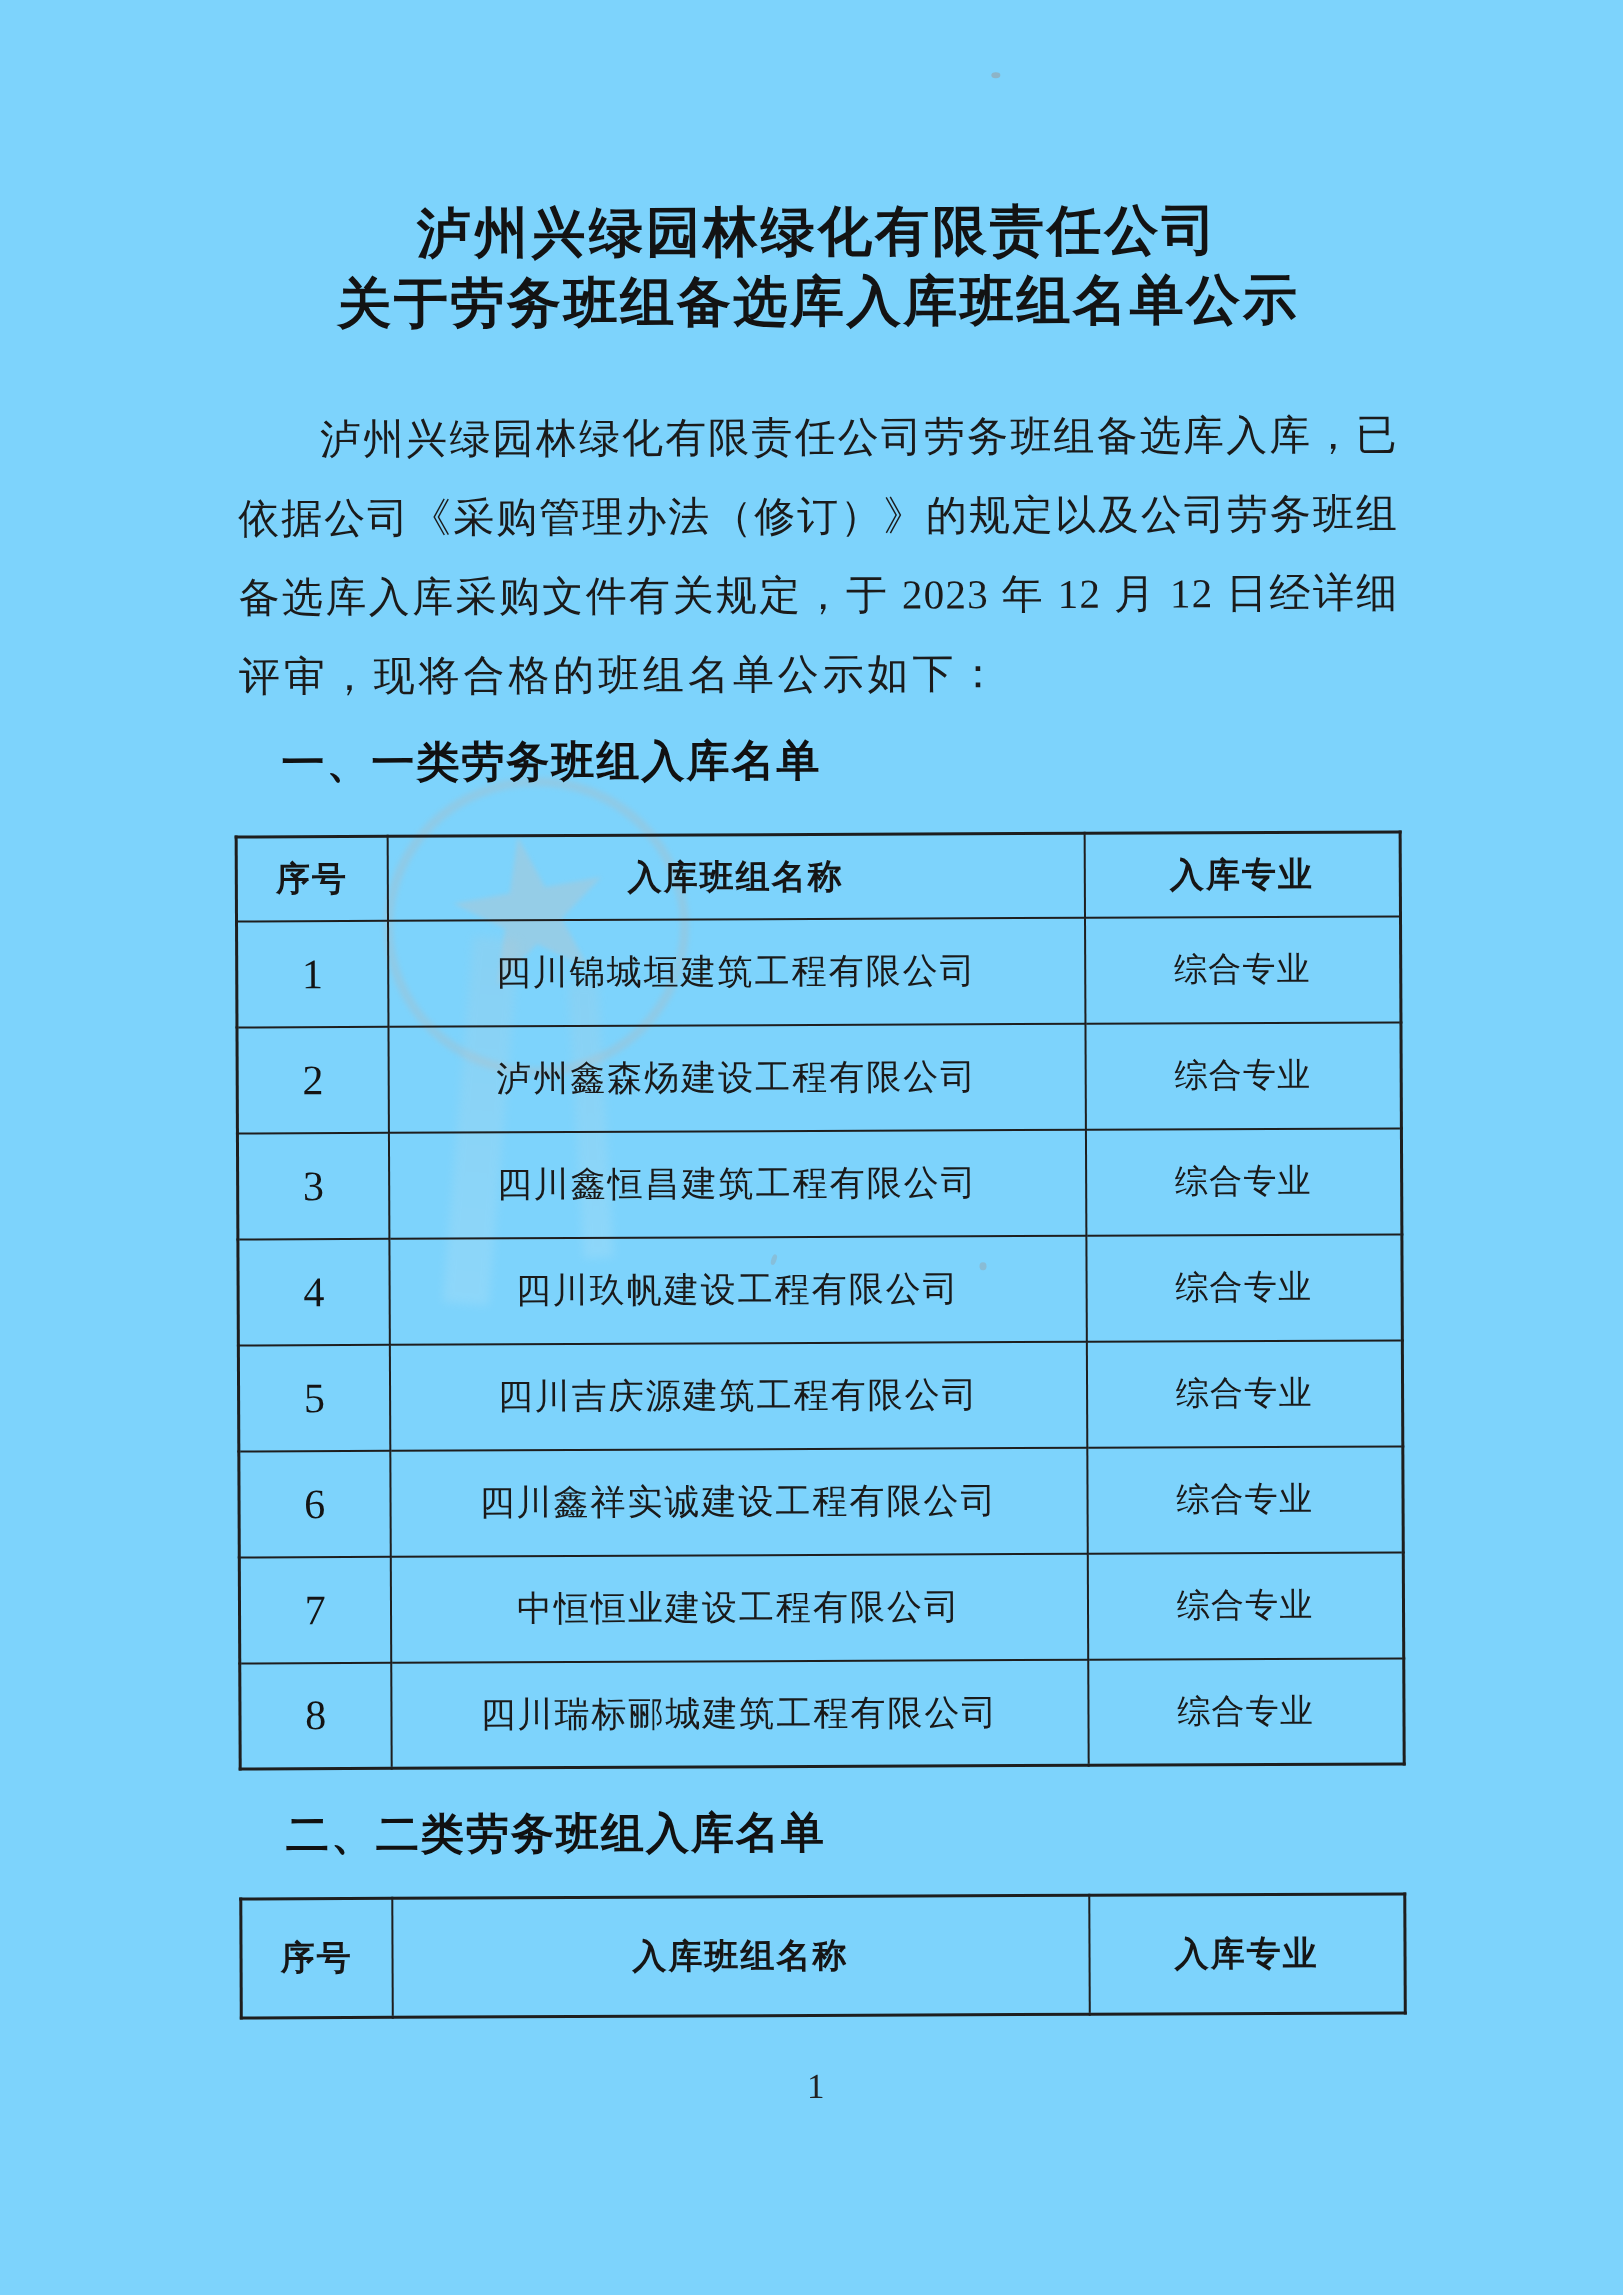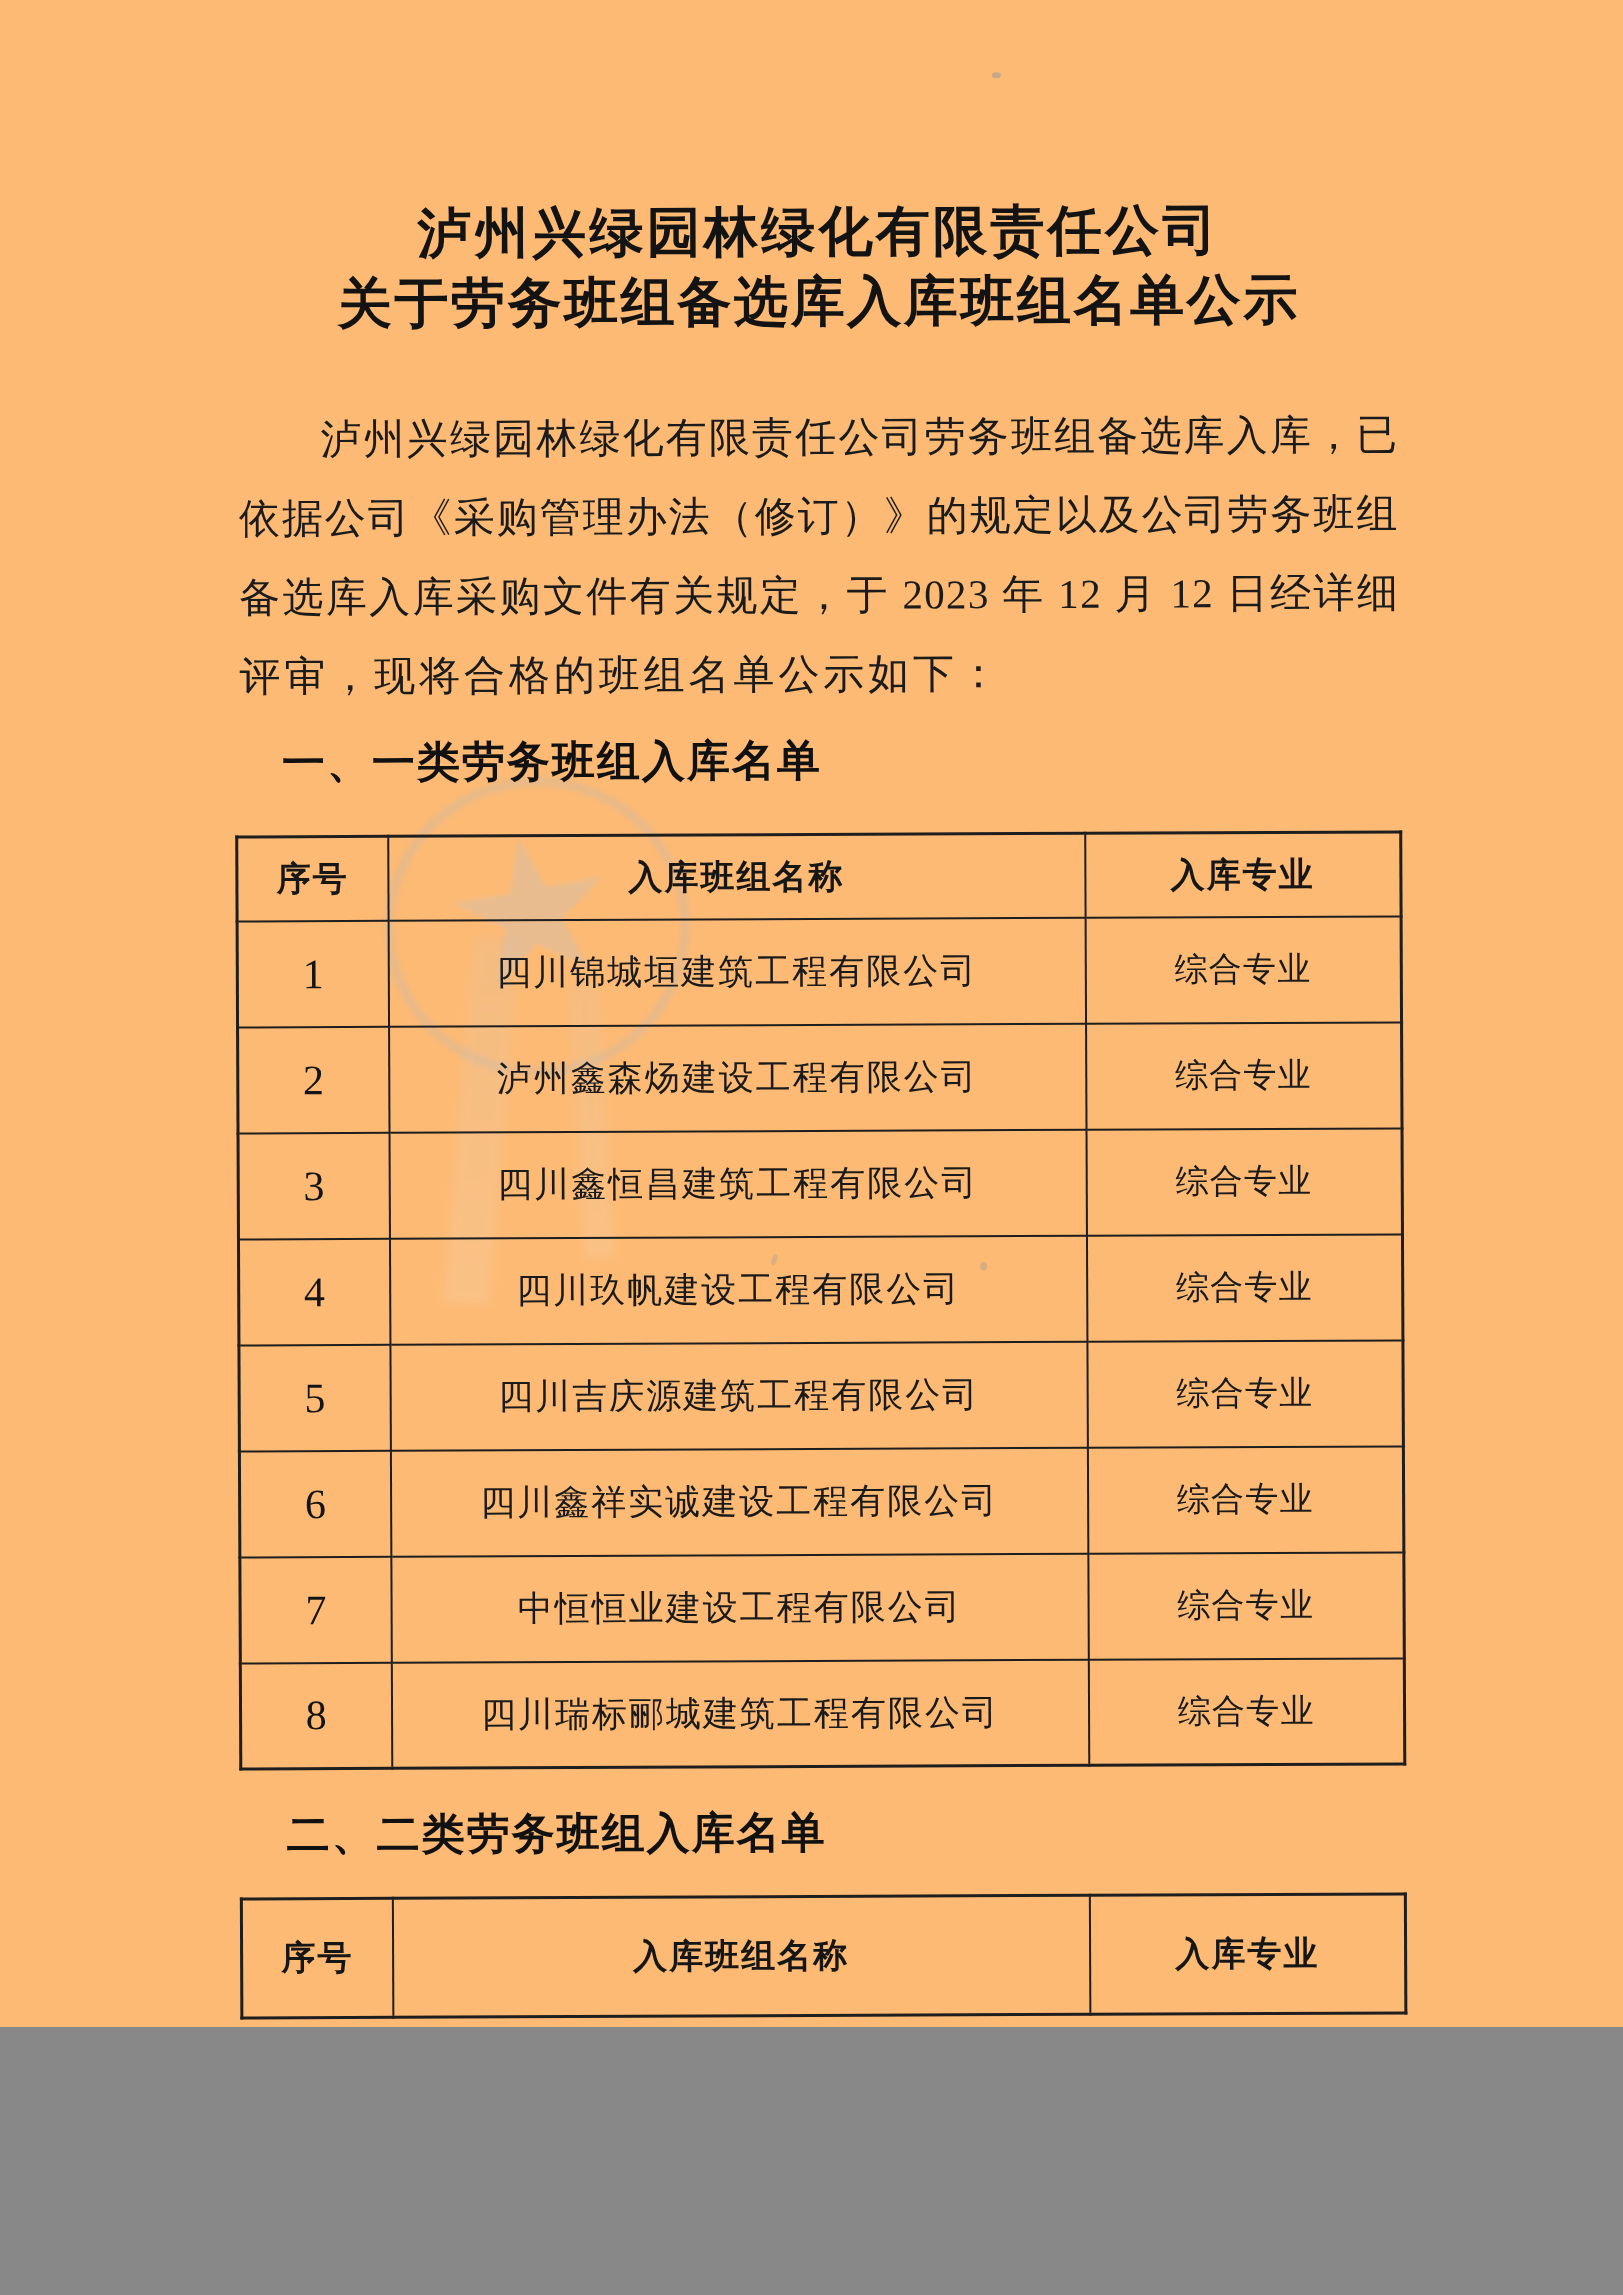--- a/index.html
+++ b/index.html
@@ -1,20 +1,20 @@
 <!DOCTYPE html>
 <html style="font-size:10.5px"><head>
 <meta charset="utf-8">
 <style>
   html, body { margin: 0; padding: 0; background: #888; }
   .page {
     position: relative;
     width: 1623px;
-    height: 2027px;
-    background: #fdba74;
+    height: 2295px;
+    background: #7dd3fc;
     overflow: hidden;
     color: #161616;
     font-family: "Liberation Serif", "DejaVu Serif", serif;
   }
   .scan-tilt {
     position: absolute;
     inset: 0;
     transform: rotate(-0.25deg);
     transform-origin: 50% 50%;
   }

